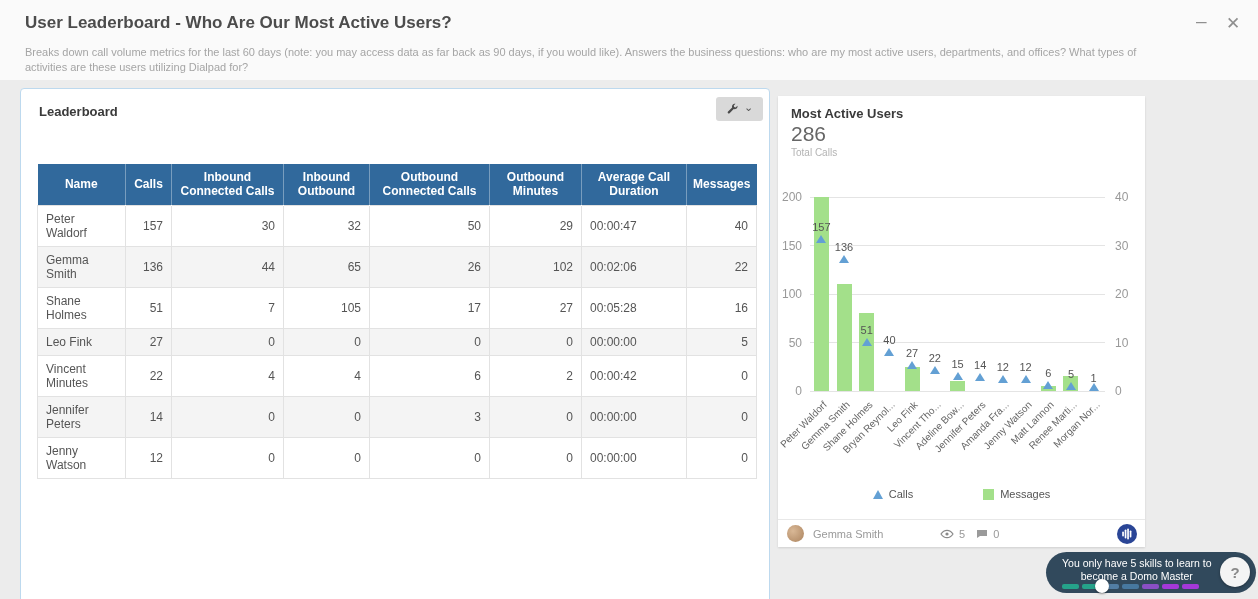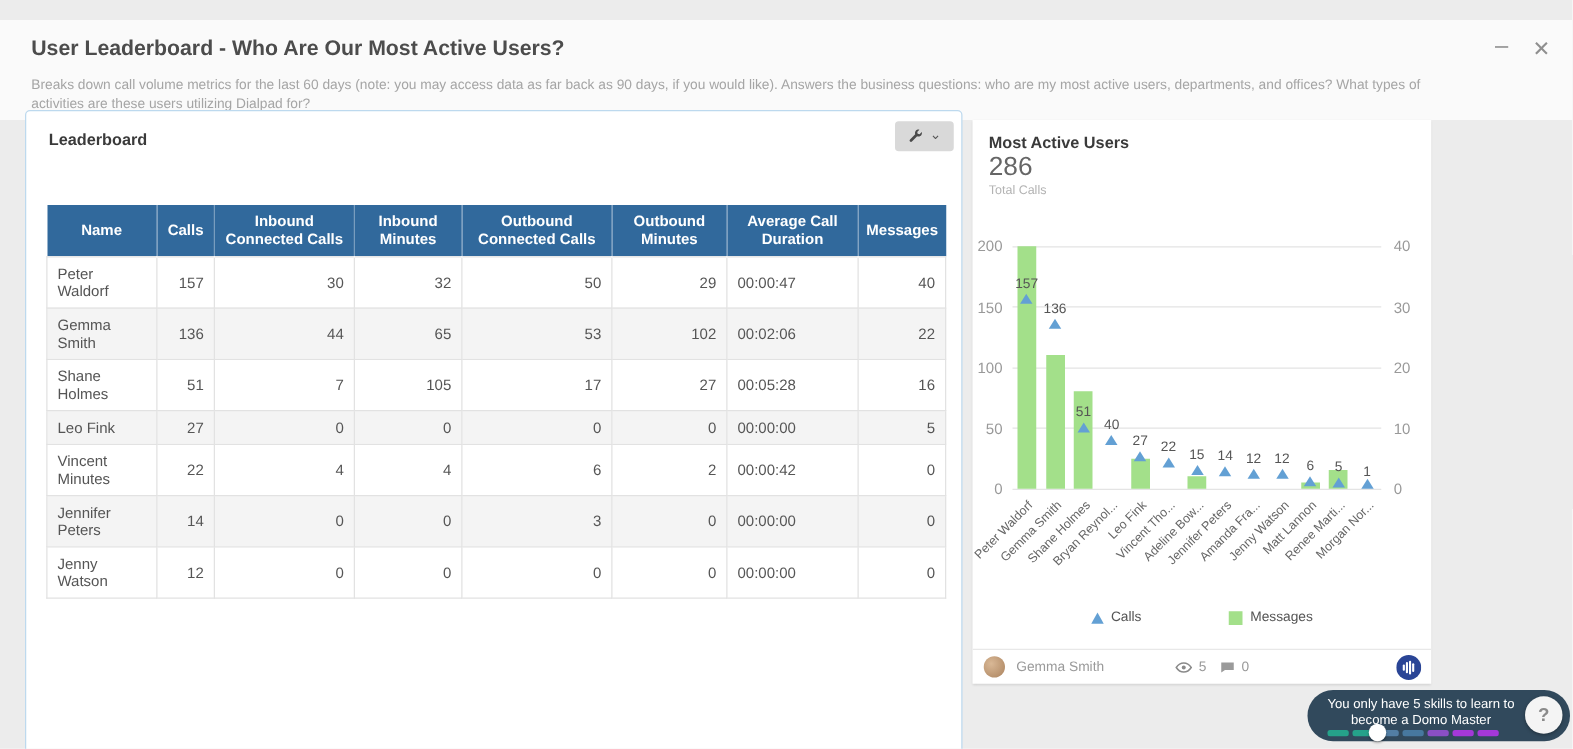--- a/index.html
+++ b/index.html
@@ -1,20 +1,20 @@
 <!DOCTYPE html>
 <html><head>
 <meta charset="utf-8">
 <style>
   * { margin:0; padding:0; box-sizing:border-box; }
   html,body { width:1258px; height:599px; overflow:hidden; }
   body { background:#ececec; font-family:"Liberation Sans", sans-serif; position:relative; }
 
   
-  .win-header { position:absolute; left:0; top:0; width:1258px; height:80px; background:#fafafa;margin-top:16px; }
+  .win-header { position:absolute; left:0; top:0; width:1258px; height:80px; background:#fafafa; }
   .win-title { position:absolute; left:25px; top:13px; font-size:17px; font-weight:600; color:#4c4c4c; }
   .win-desc { position:absolute; left:25px; top:45px; width:1125px; font-size:11px; line-height:15px; color:#a5a5a5; }
   .win-btn { position:absolute; top:14px; font-size:17px; color:#8f8f8f; cursor:pointer; line-height:20px; }
   .win-min { left:1196px; top:11px; font-size:19px; }
   .win-close { left:1226px; }
 
   
   .lb-card { position:absolute; left:20px; top:88px; width:750px; height:520px;
              background:#fff; border:1px solid #bdd9ee; border-radius:4px; }
   .lb-title { position:absolute; left:18px; top:15px; font-size:13px; font-weight:600; color:#3a3a3a; }
@@ -112,21 +112,21 @@
         <col style="width: 120px;">
         <col style="width: 92px;">
         <col style="width: 105px;">
         <col style="width: 70px;">
       </colgroup>
       <thead>
         <tr>
           <th>Name</th>
           <th>Calls</th>
           <th>Inbound Connected Calls</th>
-          <th>Inbound Minutes</th>
+          <th>Inbound Outbound</th>
           <th>Outbound Connected Calls</th>
           <th>Outbound Minutes</th>
           <th>Average Call Duration</th>
           <th>Messages</th>
         </tr>
       </thead>
       <tbody>
         <tr>
           <td>Peter Waldorf</td>
           <td>157</td>
@@ -135,21 +135,21 @@
           <td>50</td>
           <td>29</td>
           <td>00:00:47</td>
           <td>40</td>
         </tr>
         <tr>
           <td>Gemma Smith</td>
           <td>136</td>
           <td>44</td>
           <td>65</td>
-          <td>53</td>
+          <td>26</td>
           <td>102</td>
           <td>00:02:06</td>
           <td>22</td>
         </tr>
         <tr>
           <td>Shane Holmes</td>
           <td>51</td>
           <td>7</td>
           <td>105</td>
           <td>17</td>

